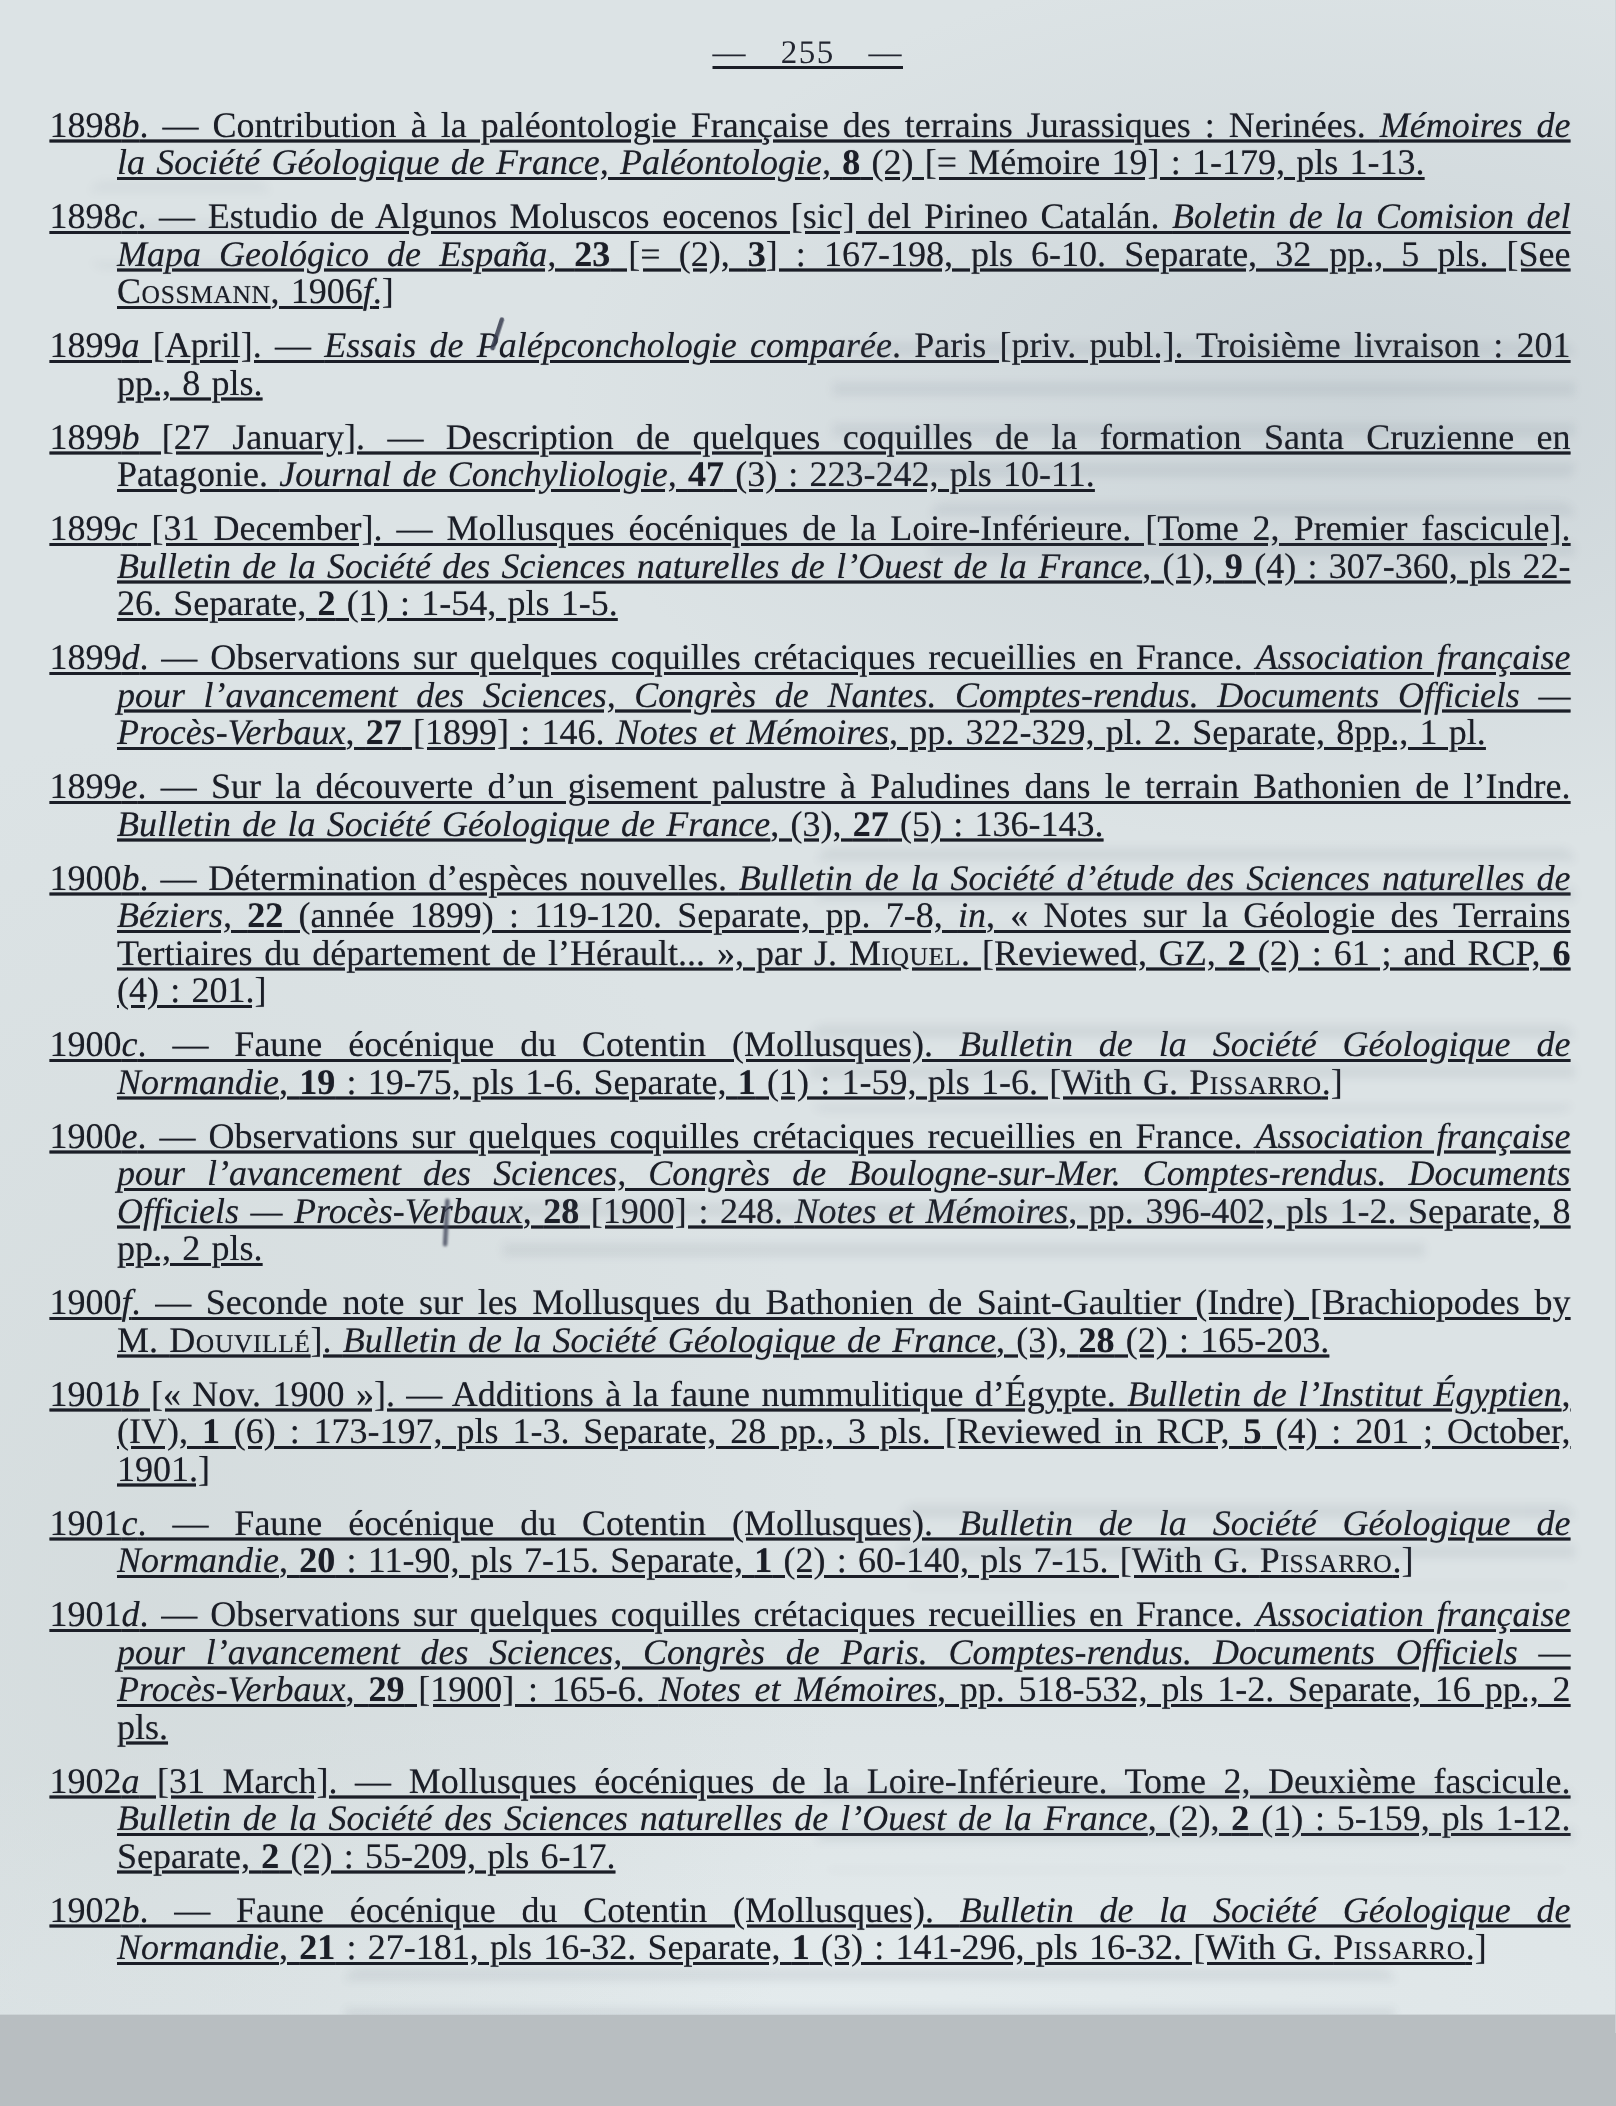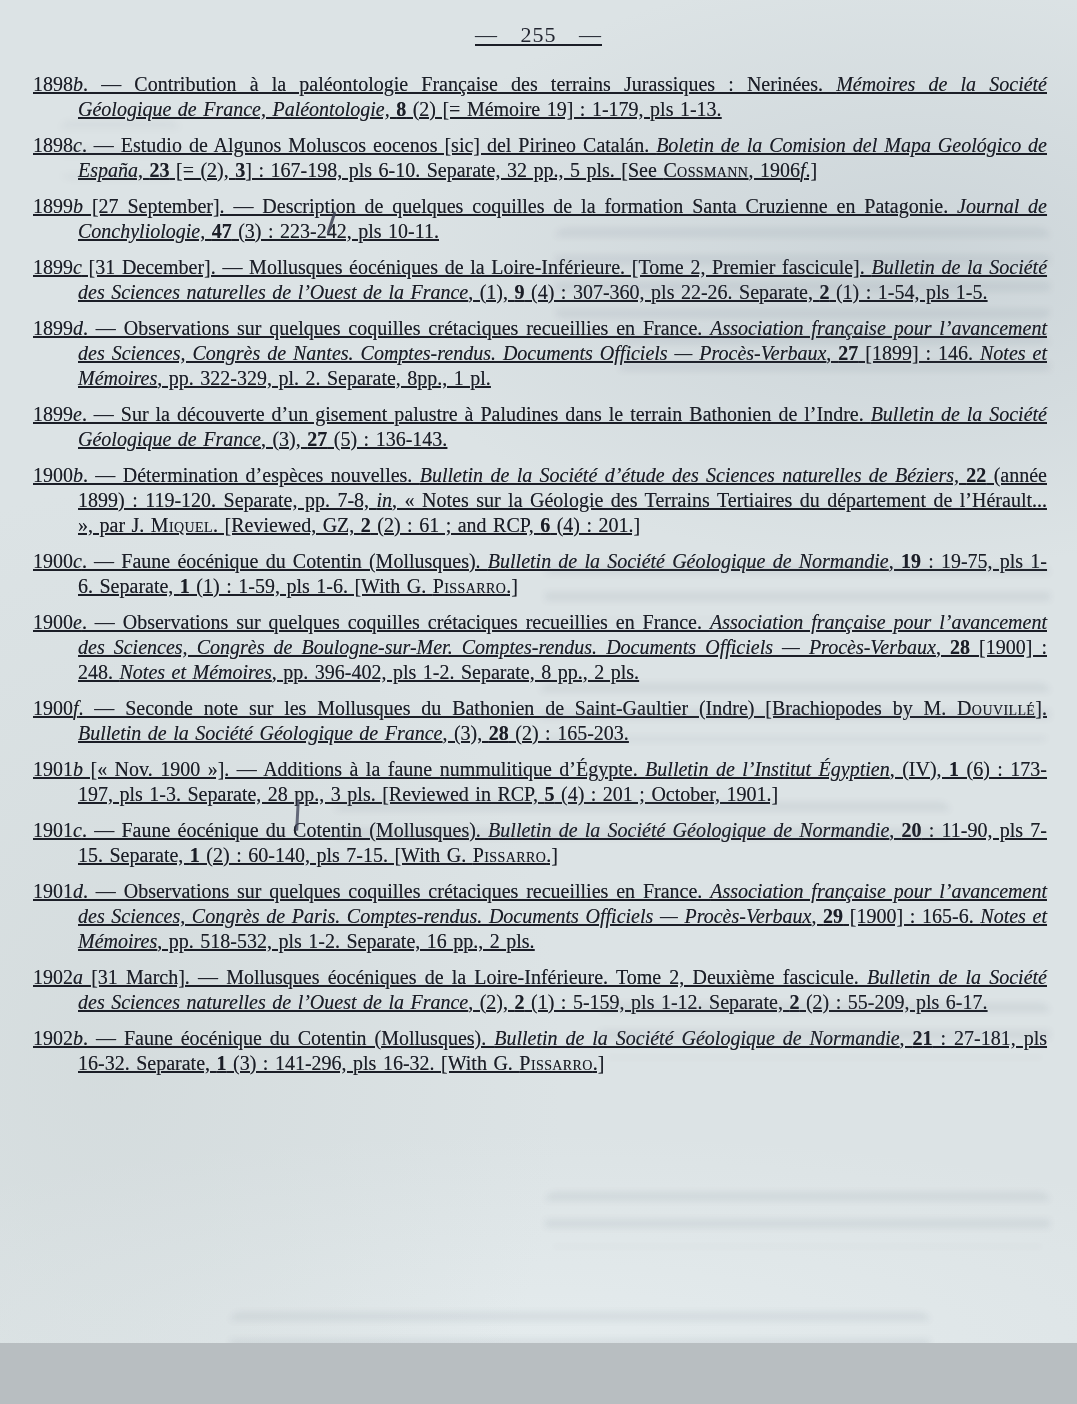--- a/index.html
+++ b/index.html
@@ -32,21 +32,21 @@
     word-spacing:16px;
     color:#232631;
   }
   .bib-list{
     padding:24px 30px 0 33px;
   }
   .bib-entry{
     margin:0 0 11px 0;
     padding-left:45px;
     text-indent:-45px;
-    font-size:20px;
+    font-size:24px;
     line-height:25px;
     text-align:justify;
     word-spacing:1.5px;
     text-shadow:0 0 0.5px rgba(27,30,39,0.55);
   }
   .seg-i{font-style:italic;}
   .seg-b{font-weight:700;}
   .seg-sc{font-variant:small-caps;letter-spacing:0.4px;}
   
   .artifact{position:absolute;pointer-events:none;}
@@ -84,21 +84,22 @@
   .g9{left:60px;top:120px;width:120px;height:60px;opacity:0.4;}
 </style>
 </head>
 <body>
 
 <div class="page">
   <div class="page-header">— 255 —</div>
   <div class="bib-list">
       <p class="bib-entry"><span>1898</span><span class="seg-i">b</span><span>. — Contribution à la paléontologie Française des terrains Jurassiques : Nerinées. </span><span class="seg-i">Mémoires de la Société Géologique de France, Paléontologie, </span><span class="seg-b">8</span><span> (2) [= Mémoire 19] : 1-179, pls 1-13.</span></p>
       <p class="bib-entry"><span>1898</span><span class="seg-i">c</span><span>. — Estudio de Algunos Moluscos eocenos [sic] del Pirineo Catalán. </span><span class="seg-i">Boletin de la Comision del Mapa Geológico de España, </span><span class="seg-b">23</span><span> [= (2), </span><span class="seg-b">3</span><span>] : 167-198, pls 6-10. Separate, 32 pp., 5 pls. [See </span><span class="seg-sc">Cossmann</span><span>, 1906</span><span class="seg-i">f</span><span>.]</span></p>
-      <p class="bib-entry"><span>1899</span><span class="seg-i">b</span><span> [27 September]. — Description de quelques coquilles de la formation Santa Cruzienne en Patagonie. </span><span class="seg-i">Journal de Conchyliologie, </span><span class="seg-b">47</span><span> (3) : 223-242, pls 10-11.</span></p>
+      <p class="bib-entry"><span>1899</span><span class="seg-i">a</span><span> [April]. — </span><span class="seg-i">Essais de Palépconchologie comparée</span><span>. Paris [priv. publ.]. Troisième livraison : 201 pp., 8 pls.</span></p>
+      <p class="bib-entry"><span>1899</span><span class="seg-i">b</span><span> [27 January]. — Description de quelques coquilles de la formation Santa Cruzienne en Patagonie. </span><span class="seg-i">Journal de Conchyliologie, </span><span class="seg-b">47</span><span> (3) : 223-242, pls 10-11.</span></p>
       <p class="bib-entry"><span>1899</span><span class="seg-i">c</span><span> [31 December]. — Mollusques éocéniques de la Loire-Inférieure. [Tome 2, Premier fascicule]. </span><span class="seg-i">Bulletin de la Société des Sciences naturelles de l’Ouest de la France</span><span>, (1), </span><span class="seg-b">9</span><span> (4) : 307-360, pls 22-26. Separate, </span><span class="seg-b">2</span><span> (1) : 1-54, pls 1-5.</span></p>
       <p class="bib-entry"><span>1899</span><span class="seg-i">d</span><span>. — Observations sur quelques coquilles crétaciques recueillies en France. </span><span class="seg-i">Association française pour l’avancement des Sciences, Congrès de Nantes. Comptes-rendus. Documents Officiels — Procès-Verbaux</span><span>, </span><span class="seg-b">27</span><span> [1899] : 146. </span><span class="seg-i">Notes et Mémoires</span><span>, pp. 322-329, pl. 2. Separate, 8pp., 1 pl.</span></p>
       <p class="bib-entry"><span>1899</span><span class="seg-i">e</span><span>. — Sur la découverte d’un gisement palustre à Paludines dans le terrain Bathonien de l’Indre. </span><span class="seg-i">Bulletin de la Société Géologique de France</span><span>, (3), </span><span class="seg-b">27</span><span> (5) : 136-143.</span></p>
       <p class="bib-entry"><span>1900</span><span class="seg-i">b</span><span>. — Détermination d’espèces nouvelles. </span><span class="seg-i">Bulletin de la Société d’étude des Sciences naturelles de Béziers, </span><span class="seg-b">22</span><span> (année 1899) : 119-120. Separate, pp. 7-8, </span><span class="seg-i">in</span><span>, « Notes sur la Géologie des Terrains Tertiaires du département de l’Hérault... », par J. </span><span class="seg-sc">Miquel</span><span>. [Reviewed, GZ, </span><span class="seg-b">2</span><span> (2) : 61 ; and RCP, </span><span class="seg-b">6</span><span> (4) : 201.]</span></p>
       <p class="bib-entry"><span>1900</span><span class="seg-i">c</span><span>. — Faune éocénique du Cotentin (Mollusques). </span><span class="seg-i">Bulletin de la Société Géologique de Normandie</span><span>, </span><span class="seg-b">19</span><span> : 19-75, pls 1-6. Separate, </span><span class="seg-b">1</span><span> (1) : 1-59, pls 1-6. [With G. </span><span class="seg-sc">Pissarro</span><span>.]</span></p>
       <p class="bib-entry"><span>1900</span><span class="seg-i">e</span><span>. — Observations sur quelques coquilles crétaciques recueillies en France. </span><span class="seg-i">Association française pour l’avancement des Sciences, Congrès de Boulogne-sur-Mer. Comptes-rendus. Documents Officiels — Procès-Verbaux</span><span>, </span><span class="seg-b">28</span><span> [1900] : 248. </span><span class="seg-i">Notes et Mémoires</span><span>, pp. 396-402, pls 1-2. Separate, 8 pp., 2 pls.</span></p>
       <p class="bib-entry"><span>1900</span><span class="seg-i">f</span><span>. — Seconde note sur les Mollusques du Bathonien de Saint-Gaultier (Indre) [Brachiopodes by M. </span><span class="seg-sc">Douvillé</span><span>]. </span><span class="seg-i">Bulletin de la Société Géologique de France</span><span>, (3), </span><span class="seg-b">28</span><span> (2) : 165-203.</span></p>
       <p class="bib-entry"><span>1901</span><span class="seg-i">b</span><span> [« Nov. 1900 »]. — Additions à la faune nummulitique d’Égypte. </span><span class="seg-i">Bulletin de l’Institut Égyptien</span><span>, (IV), </span><span class="seg-b">1</span><span> (6) : 173-197, pls 1-3. Separate, 28 pp., 3 pls. [Reviewed in RCP, </span><span class="seg-b">5</span><span> (4) : 201 ; October, 1901.]</span></p>
       <p class="bib-entry"><span>1901</span><span class="seg-i">c</span><span>. — Faune éocénique du Cotentin (Mollusques). </span><span class="seg-i">Bulletin de la Société Géologique de Normandie</span><span>, </span><span class="seg-b">20</span><span> : 11-90, pls 7-15. Separate, </span><span class="seg-b">1</span><span> (2) : 60-140, pls 7-15. [With G. </span><span class="seg-sc">Pissarro</span><span>.]</span></p>
       <p class="bib-entry"><span>1901</span><span class="seg-i">d</span><span>. — Observations sur quelques coquilles crétaciques recueillies en France. </span><span class="seg-i">Association française pour l’avancement des Sciences, Congrès de Paris. Comptes-rendus. Documents Officiels — Procès-Verbaux</span><span>, </span><span class="seg-b">29</span><span> [1900] : 165-6. </span><span class="seg-i">Notes et Mémoires</span><span>, pp. 518-532, pls 1-2. Separate, 16 pp., 2 pls.</span></p>

